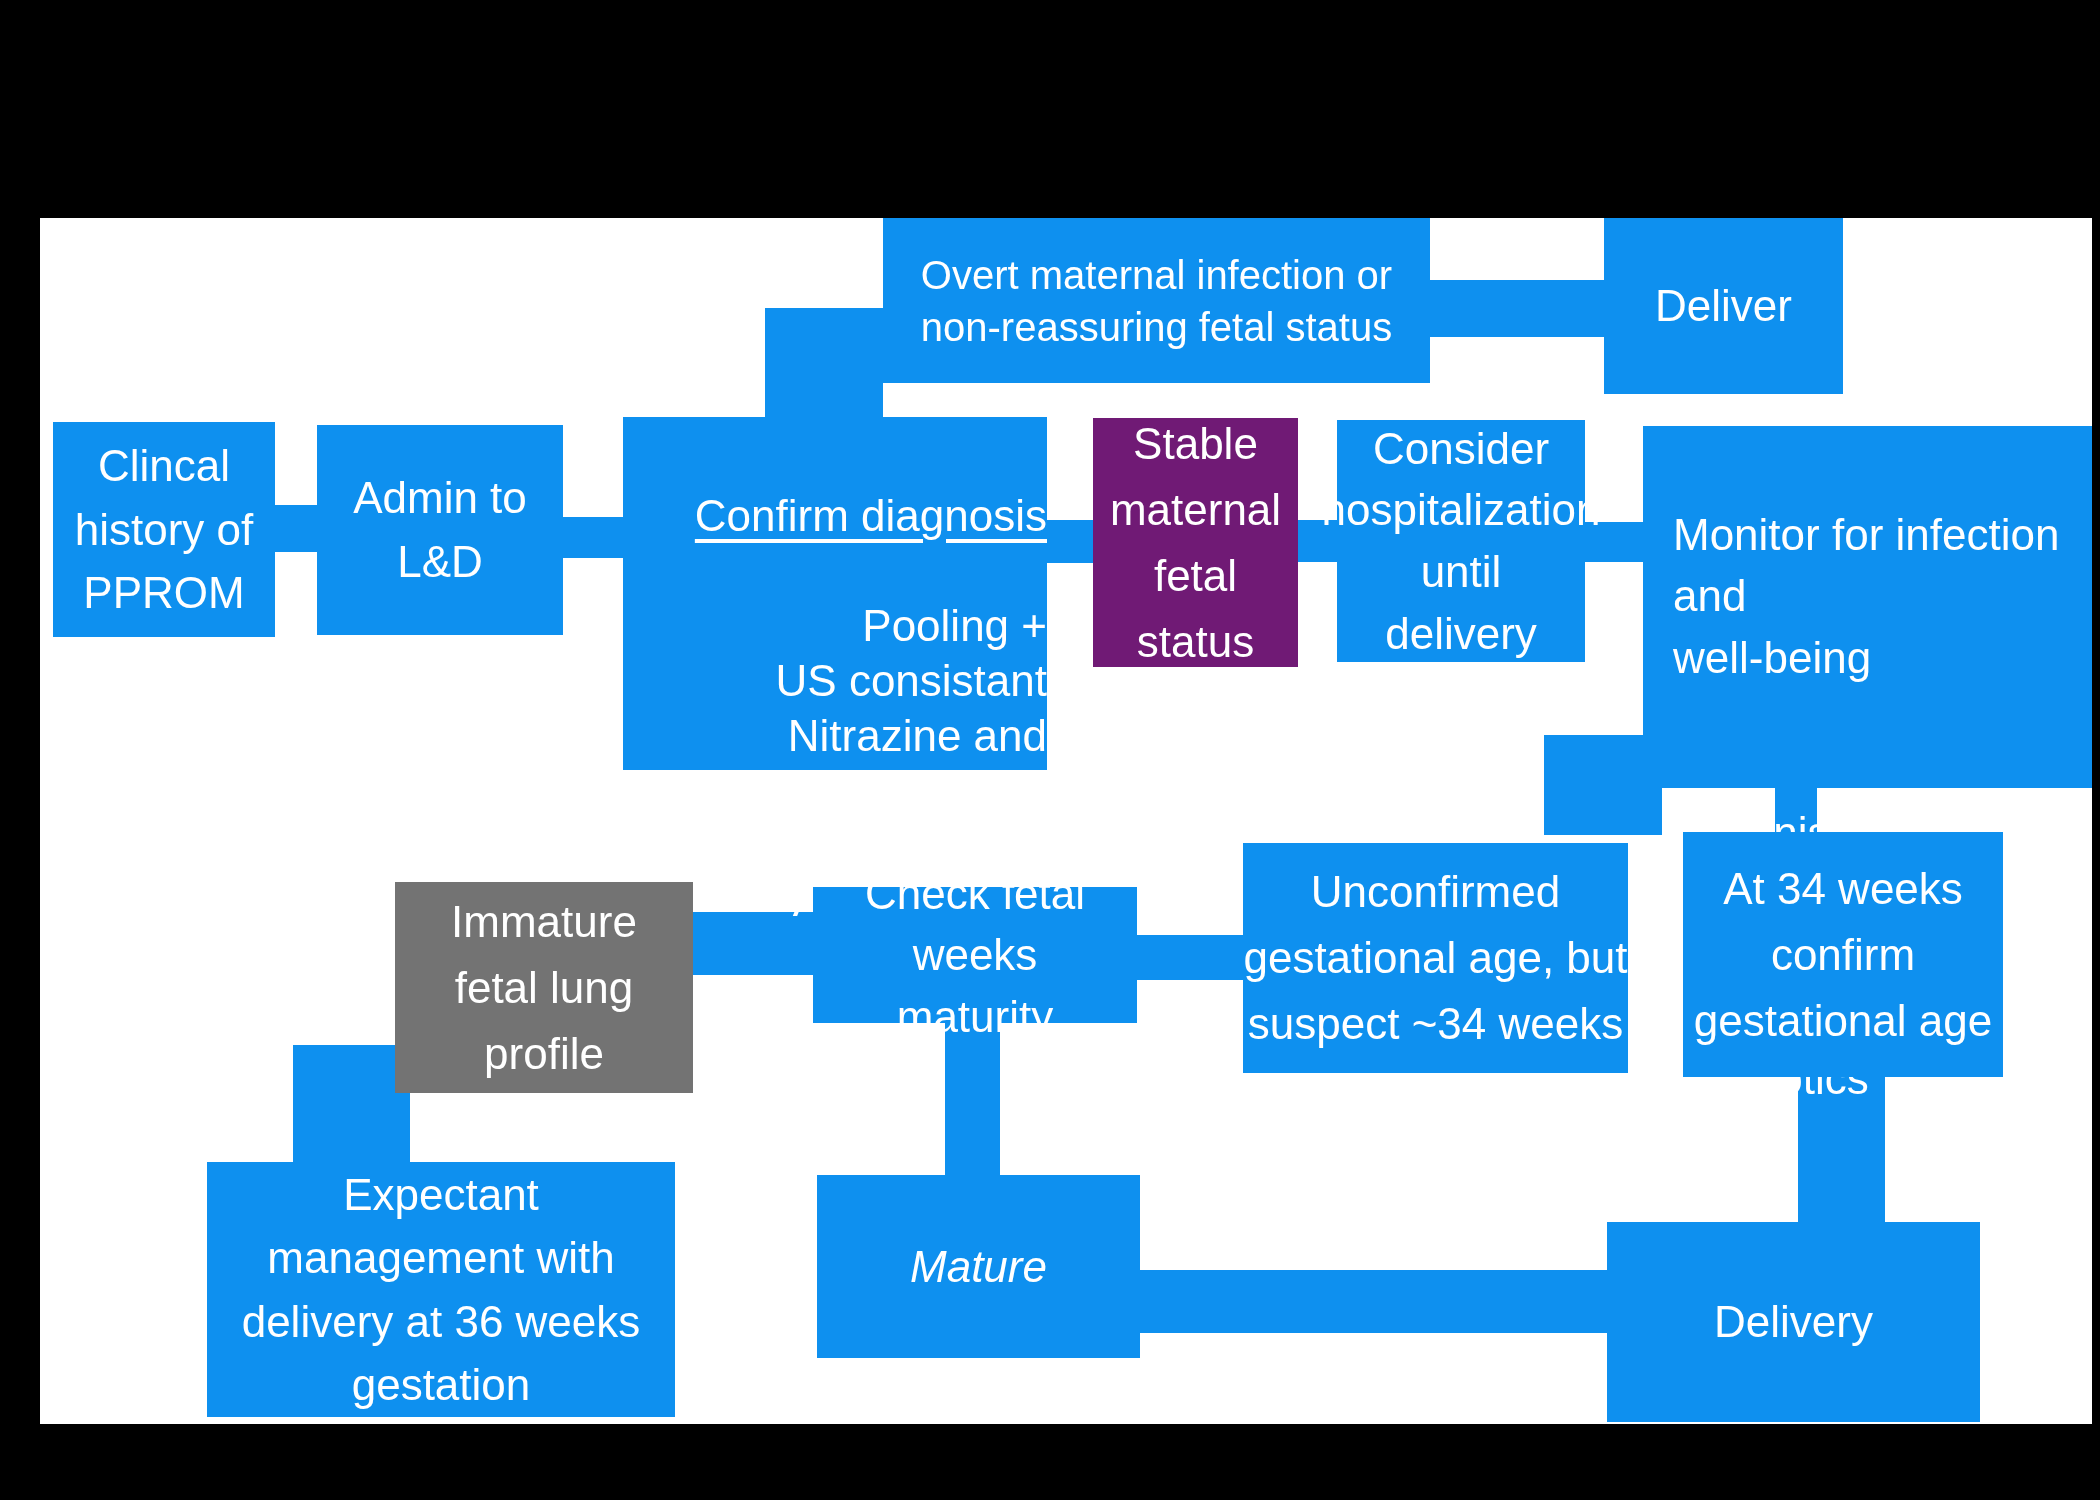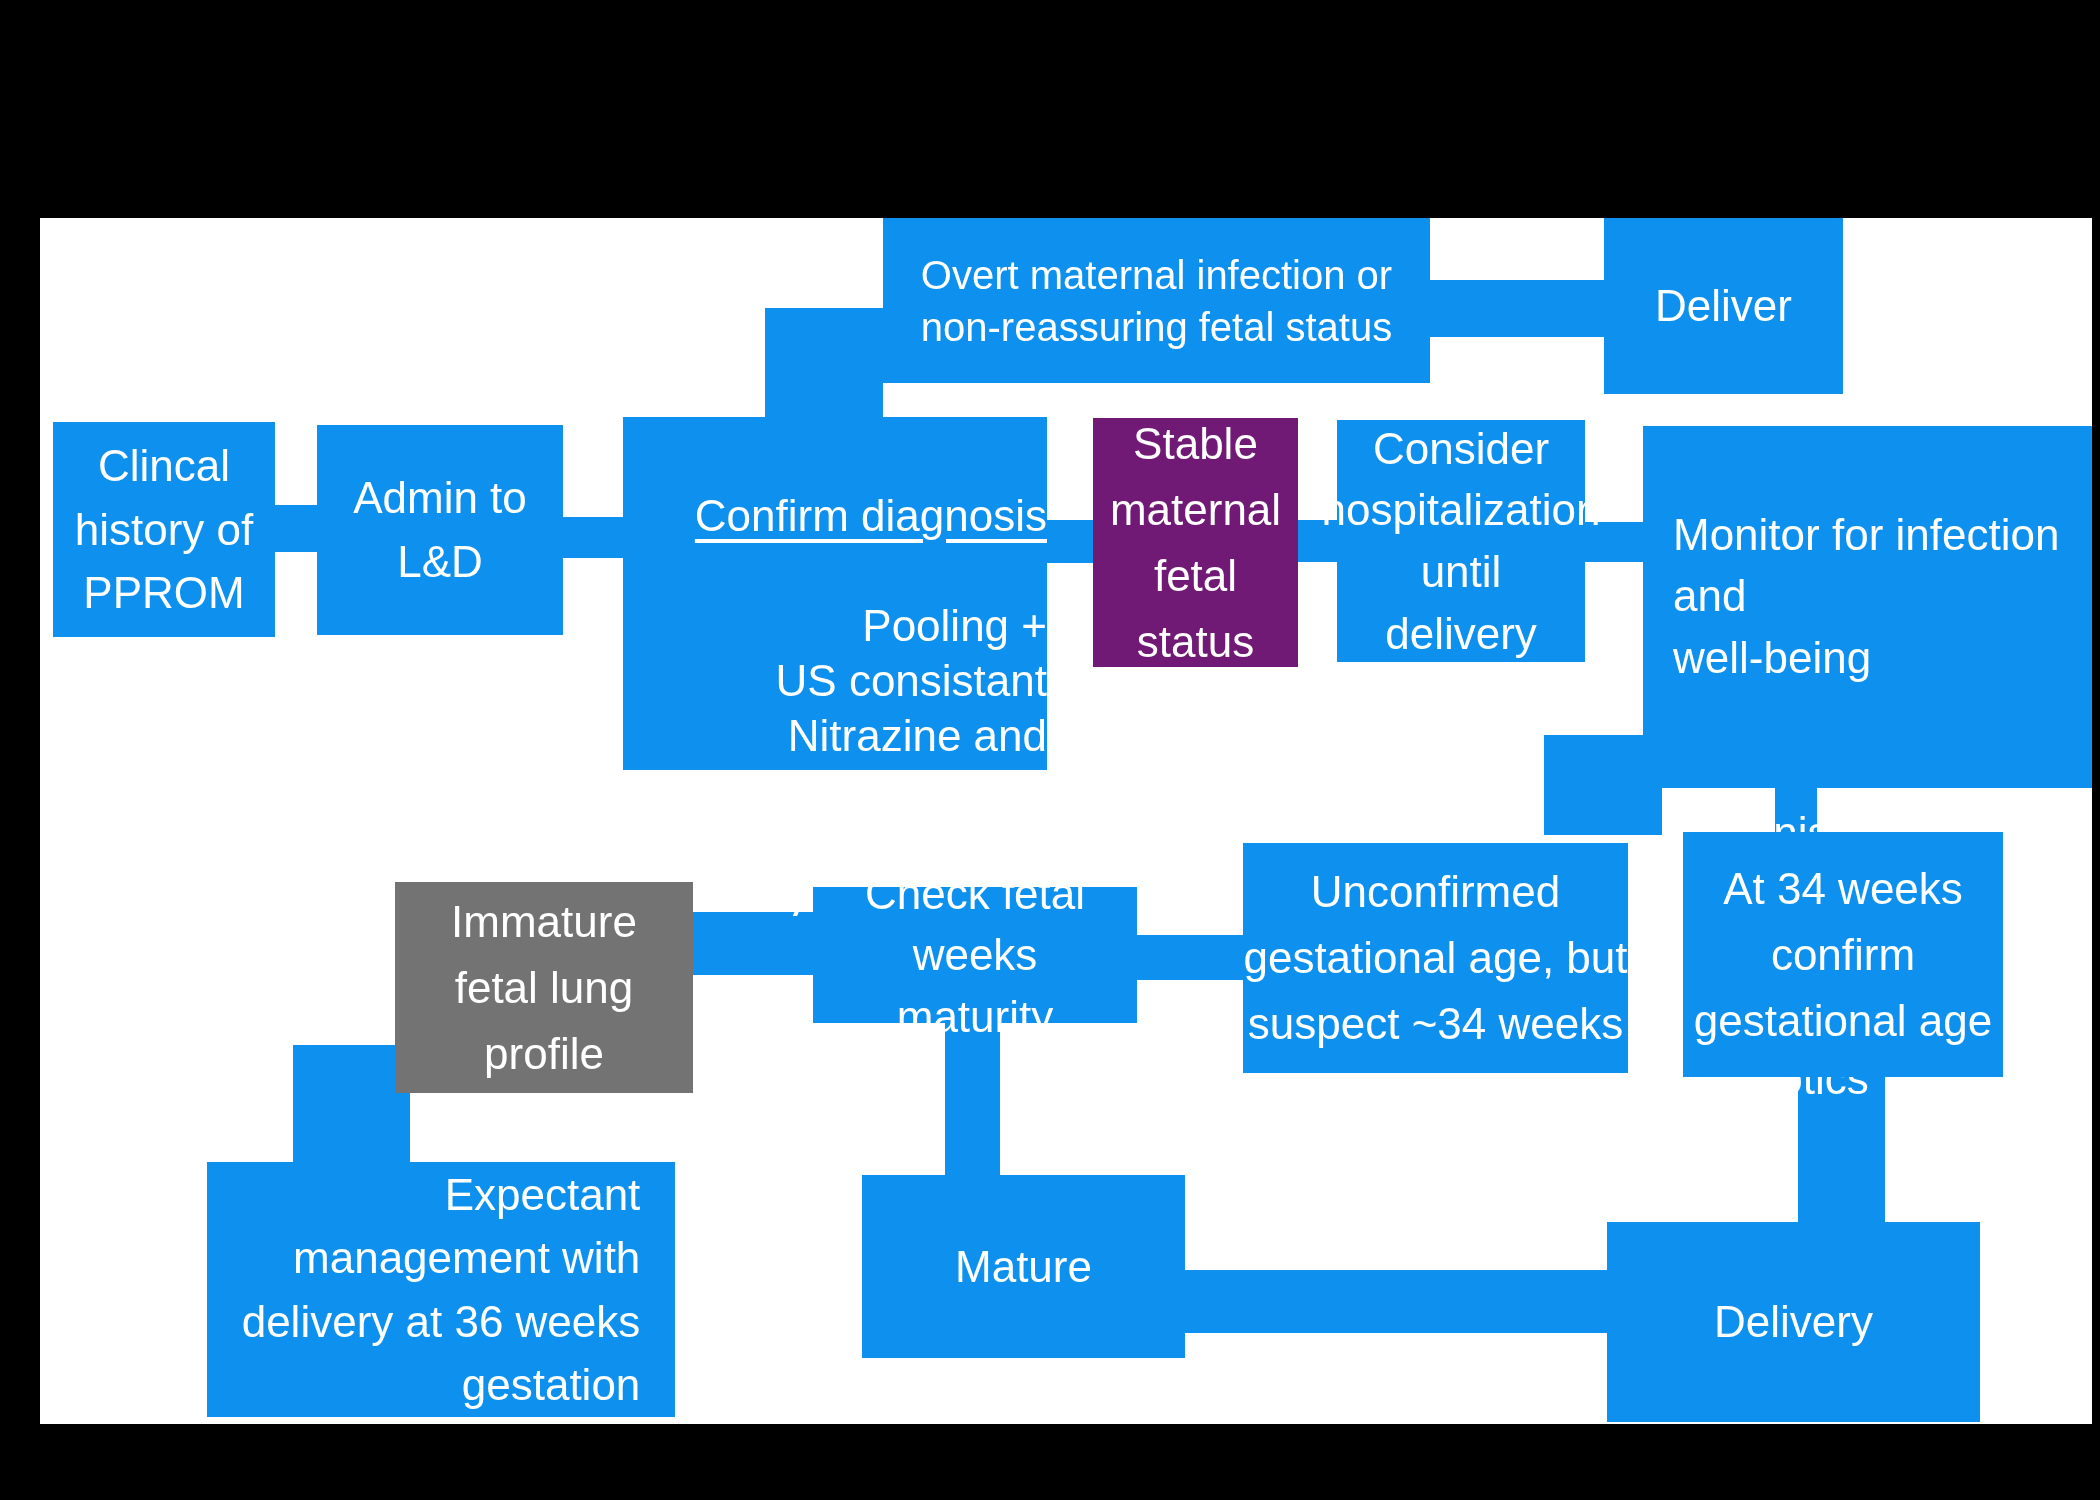--- a/index.html
+++ b/index.html
@@ -26,22 +26,22 @@
   #stable    {left:1093px;top:418px; width:205px; height:249px;line-height:1.5;}
   #consider  {left:1337px;top:420px; width:248px; height:242px;line-height:1.4;}
   #monitor   {left:1643px;top:426px; width:449px; height:362px;
               display:block;text-align:left;line-height:1.4;padding:16px 0 0 30px;box-sizing:border-box;}
   #monitor .monitor-block2{margin-top:52px;white-space:pre-wrap;}
   #monitor .monitor-block1{white-space:pre-line;}
   #at34      {left:1683px;top:832px; width:320px; height:245px;line-height:1.5;}
   #unconfirmed{left:1243px;top:843px;width:385px; height:230px;line-height:1.5;}
   #check     {left:813px; top:887px; width:324px; height:136px;line-height:1.4;}
   #immature  {left:395px; top:882px; width:298px; height:211px;line-height:1.5;}
-  #expectant {left:207px; top:1162px;width:468px; height:255px;line-height:1.44;text-align:right;}
-  #mature    {left:862px; top:1175px;width:323px; height:183px;}
+  #expectant {left:207px; top:1162px;width:468px; height:255px;line-height:1.44;}
+  #mature    {left:817px; top:1175px;width:323px; height:183px;font-style:italic;}
   #delivery  {left:1607px;top:1222px;width:373px; height:200px;}
   
   .c1 {left:275px; top:505px; width:42px;  height:47px;}
   .c2 {left:563px; top:517px; width:60px;  height:41px;}
   .c3 {left:765px; top:308px; width:118px; height:112px;}
   .c4 {left:1430px;top:280px; width:174px; height:57px;}
   .c5 {left:1047px;top:520px; width:46px;  height:43px;}
   .c6 {left:1298px;top:520px; width:39px;  height:42px;}
   .c7 {left:1585px;top:522px; width:58px;  height:40px;}
   .c8 {left:1544px;top:735px; width:118px; height:100px;}

